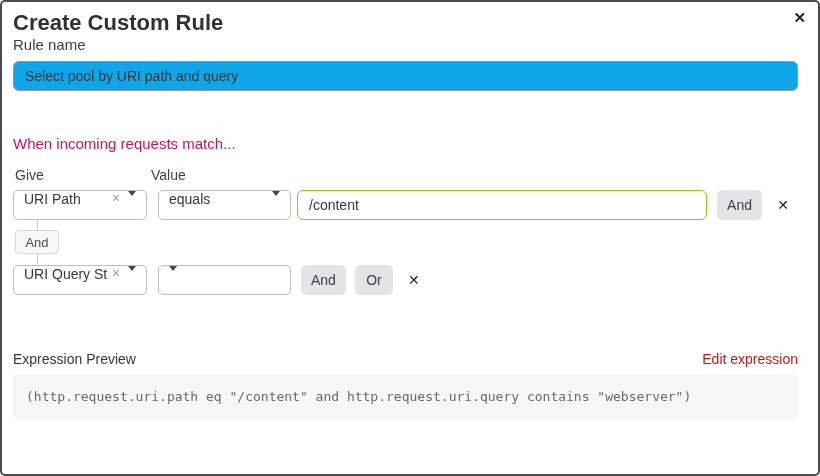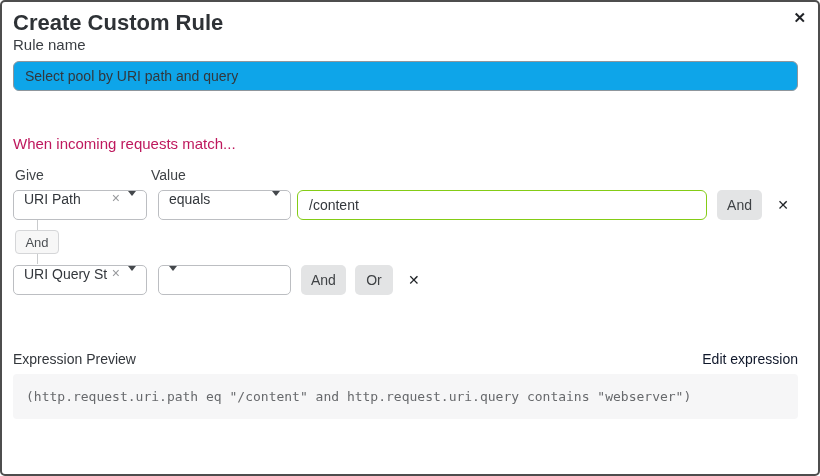--- a/index.html
+++ b/index.html
@@ -193,21 +193,21 @@
     align-items: flex-start;
     margin-top: 55px;
   }
   .expr-label {
     font-size: 14px;
     color: #33373c;
     line-height: 18px;
   }
   .expr-edit-link {
     font-size: 14px;
-    color: #0f172a;
+    color: #b91c1c;
     text-decoration: none;
     cursor: pointer;
     line-height: 18px;
   }
   .expr-code {
     margin-top: 6px;
     height: 45px;
     background: #f6f6f7;
     border-radius: 4px;
     display: flex;

